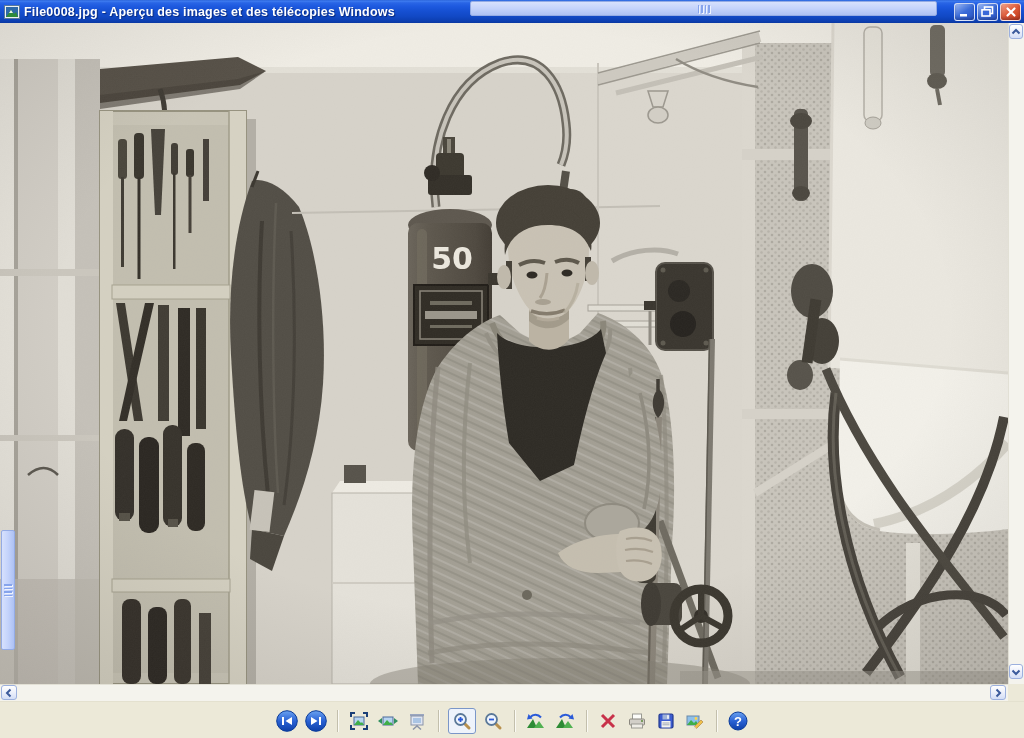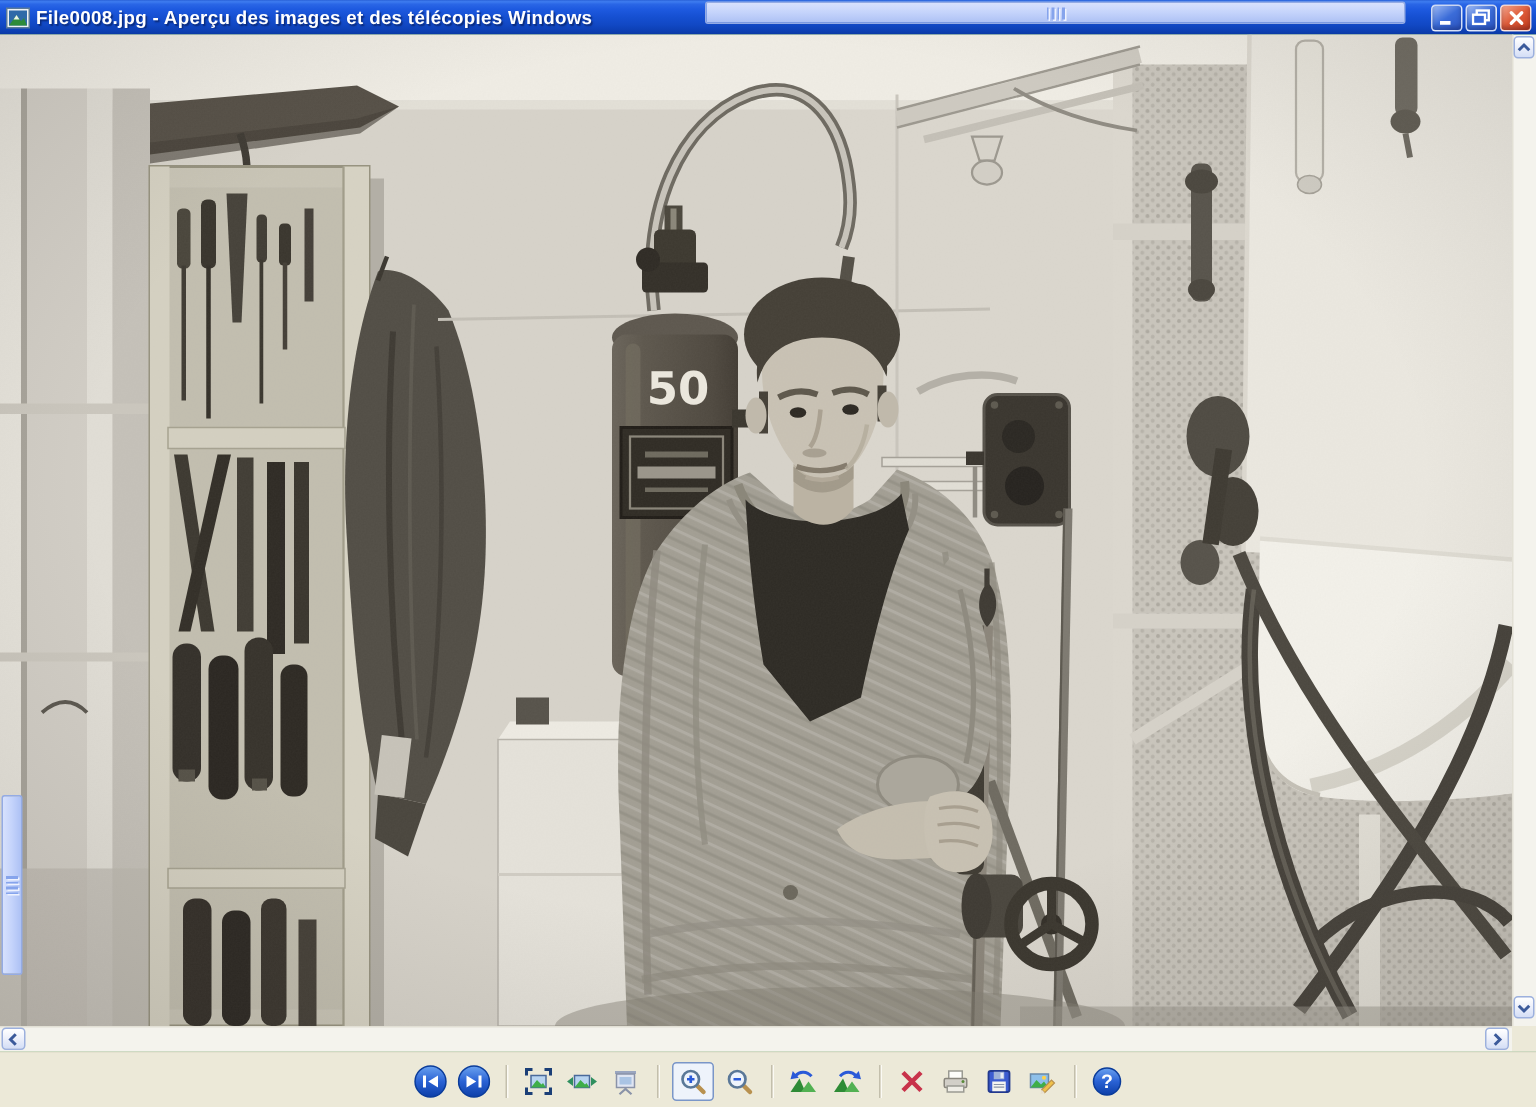--- a/index.html
+++ b/index.html
@@ -1,16 +1,16 @@
 <!DOCTYPE html>
 <html><head>
 <meta charset="utf-8">
 <style>
   html,body{margin:0;padding:0;background:#ece9d8;font-family:"Liberation Sans",sans-serif;}
-  .window{position:relative;width:1024px;height:738px;overflow:hidden;background:#15803d;}
+  .window{position:relative;width:1024px;height:738px;overflow:hidden;background:#3b82f6;}
 
   
   .titlebar{position:absolute;left:0;top:0;width:1024px;height:23px;
     background:linear-gradient(180deg,#2a62d8 0%,#3e7cf0 5%,#2a66e6 12%,#1e5ae0 26%,#1650d2 48%,#1148c4 72%,#0c3eb0 92%,#0a38a2 100%);
     display:flex;align-items:center;}
   .app-icon{width:16px;height:16px;margin:0 4px 0 4px;flex:0 0 auto;}
   .title-text{color:#ffffff;font-size:12.5px;font-weight:bold;letter-spacing:.2px;
     text-shadow:1px 1px 1px #0a2a7a;white-space:nowrap;overflow:hidden;flex:1;}
   .win-controls{display:flex;gap:2px;margin-right:3px;}
   .wbtn{width:21px;height:18px;border-radius:3px;border:1px solid rgba(255,255,255,.75);

